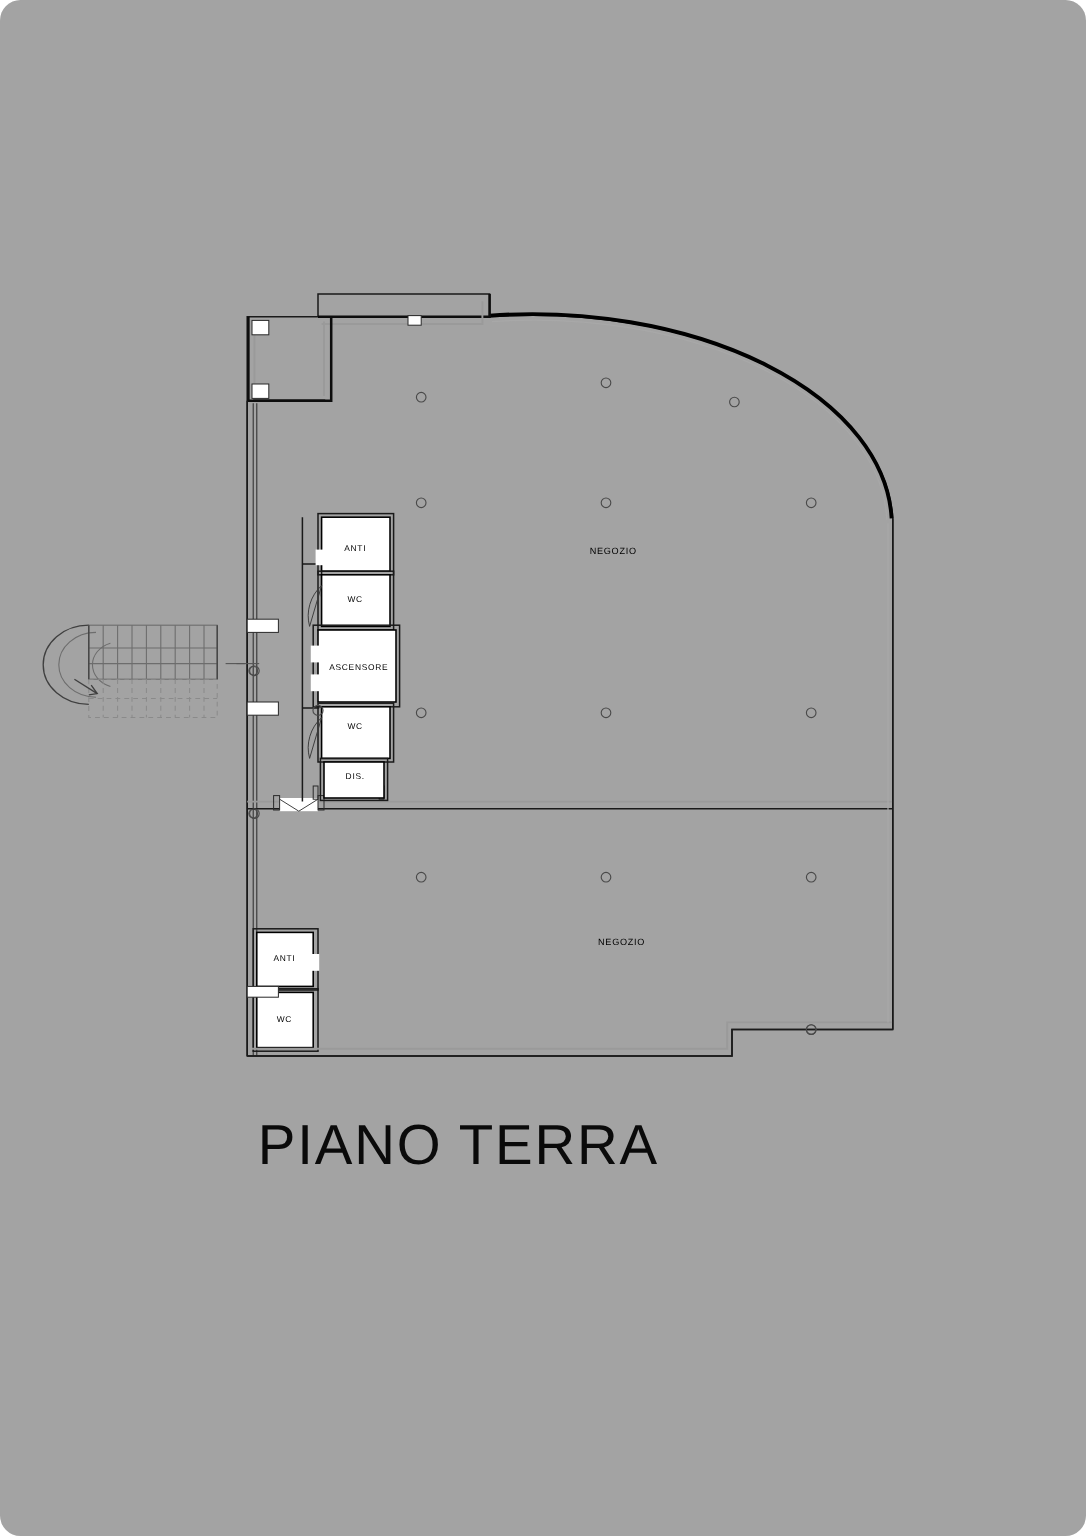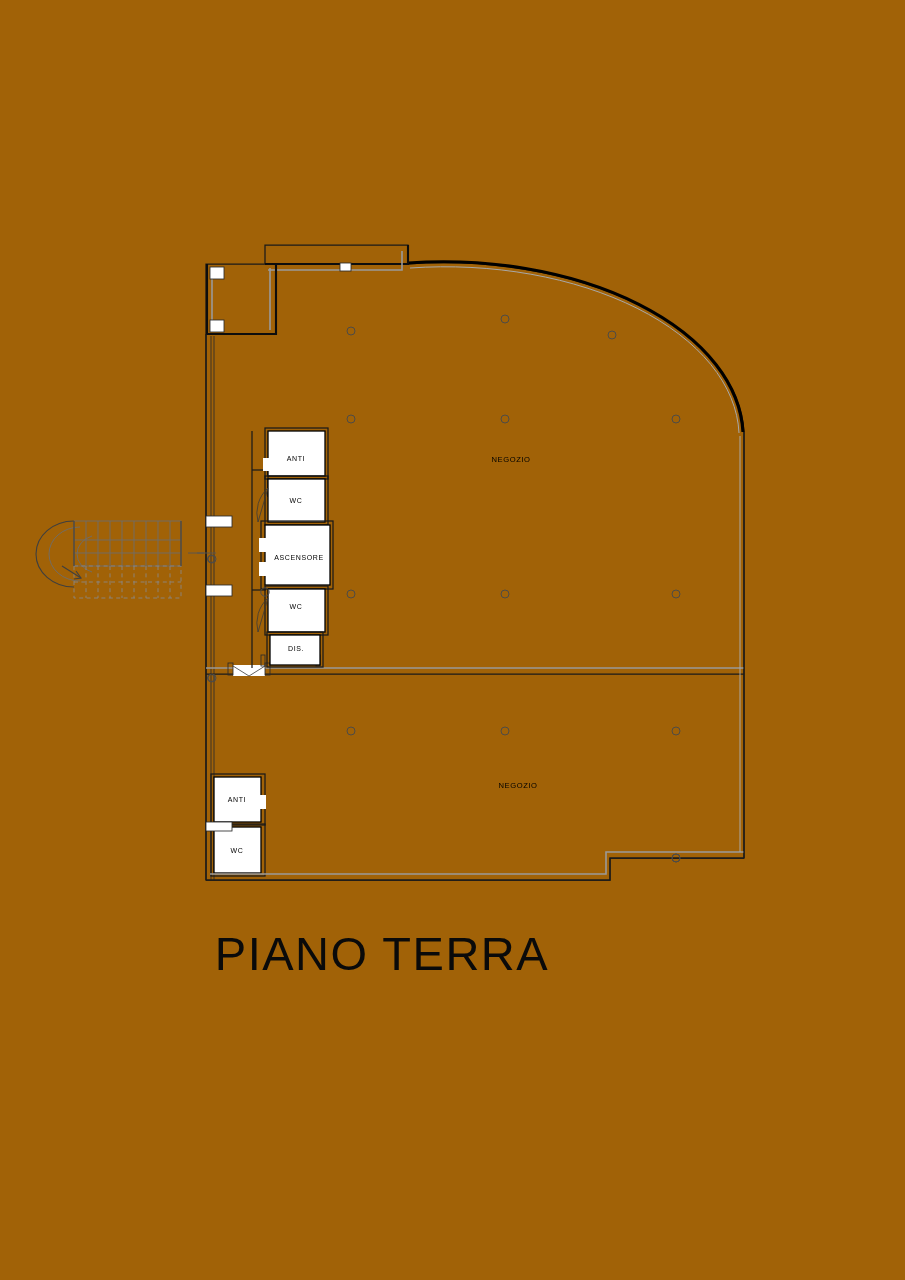--- a/index.html
+++ b/index.html
@@ -11,21 +11,22 @@
   body {
     width: 905px;
     height: 1280px;
     position: relative;
     font-family: "Liberation Sans", sans-serif;
     overflow: hidden;
   }
   #plan-sheet {
     position: absolute;
     inset: 0;
-    background: #a16207;
+    background: #a3a3a3;
+    border-radius: 17px;
   }
   svg#floorplan {
     position: absolute;
     left: 0;
     top: 0;
     width: 905px;
     height: 1280px;
     display: block;
   }
   .wall-heavy   { fill: none; stroke: #000000; stroke-width: 3.2; }

